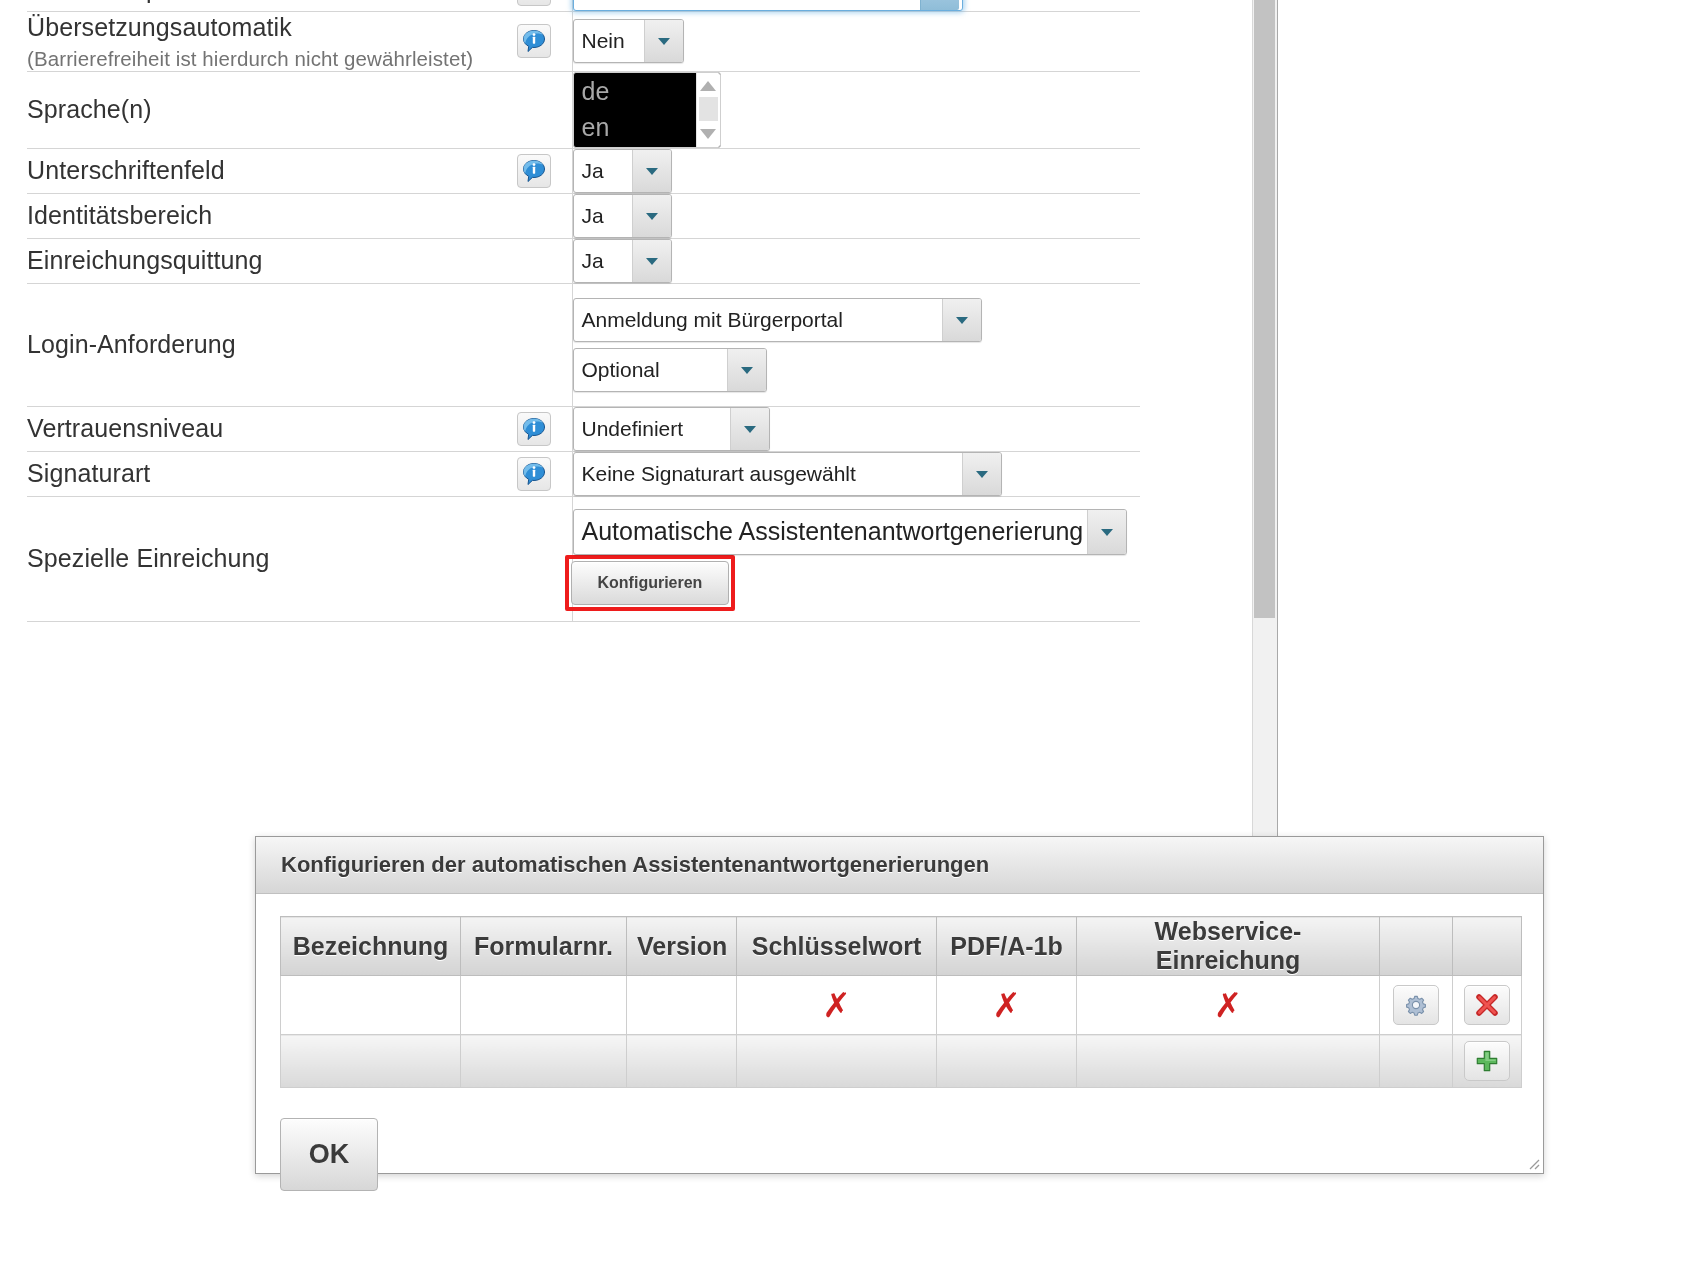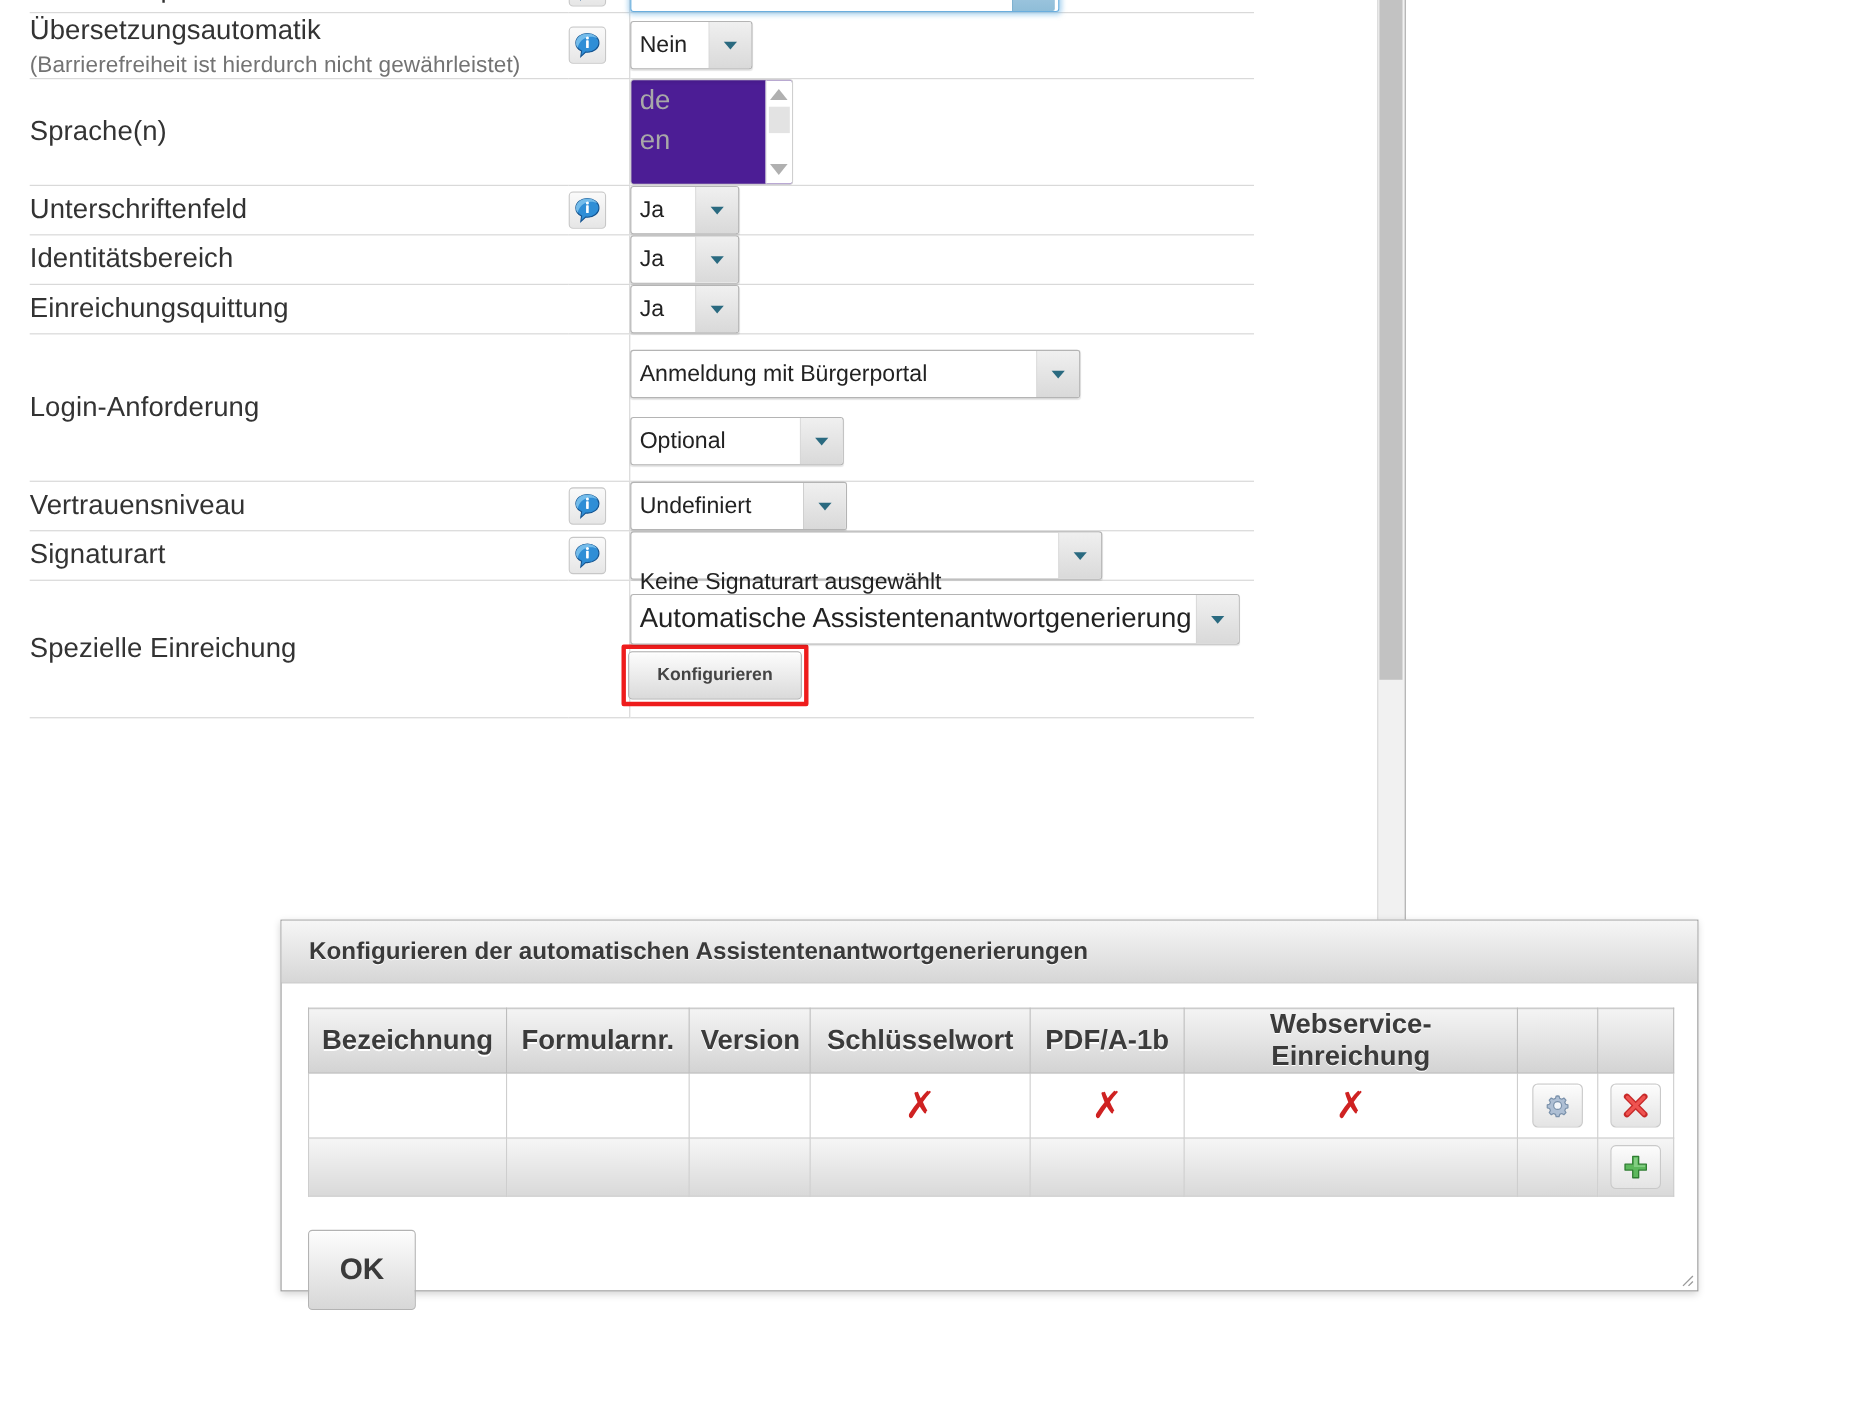--- a/index.html
+++ b/index.html
@@ -91,38 +91,38 @@
     margin-left:-6px;margin-top:-3px;
     border-left:6px solid transparent;
     border-right:6px solid transparent;
     border-top:7px solid #2a6a80;
   }
   .sel.w-nein .txt{width:62px;}
   .sel.w-ja .txt{width:50px;}
   .sel.w-login .txt{width:360px;}
   .sel.w-opt .txt{width:145px;}
   .sel.w-undef .txt{width:148px;}
-  .sel.w-sig .txt{width:380px;margin-top:24px;}
+  .sel.w-sig .txt{width:380px;}
   .sel.w-spez{height:46px;}
   .sel.w-spez .txt{width:505px;font-size:25px;}
   .sel.w-spez .arw{height:44px;}
 
   
   .sel.focused{
     border:1px solid #6aaede;
     box-shadow:0 0 5px 2px rgba(110,180,230,.55);
   }
   .sel.focused .arw{background:linear-gradient(#b9d7ea,#8fbdd8);border-left:1px solid #7fb2d0;}
   .sel.focused .arw:after{display:none;}
 
   
   .listbox{
-    width:148px;height:96px;
+    width:148px;height:76px;
     border:1px solid #cfcfcf;border-radius:3px;
-    background:#4c1d95;
+    background:#000000;
     box-shadow:inset 0 2px 3px rgba(0,0,0,.07);
     position:relative;overflow:hidden;
     box-sizing:border-box;
   }
   .listbox .opt{
     font-size:25px;color:#a8a8a8;
     padding:2px 0 2px 8px;line-height:32px;
   }
   .lb-scroll{
     position:absolute;right:0;top:0;width:23px;height:100%;
@@ -360,21 +360,21 @@
   </tr>
 
   <tr>
     <td class="lbl">Login-Anforderung</td>
     <td class="cell-icon"></td>
     <td class="cell-field" style="padding-top:14px;padding-bottom:14px;">
       <span class="sel w-login">
         <span class="txt">Anmeldung mit Bürgerportal</span><span class="arw"></span>
       </span>
       <br>
-      <span class="sel w-opt" style="margin-top:17px;">
+      <span class="sel w-opt" style="margin-top:6px;">
         <span class="txt">Optional</span><span class="arw"></span>
       </span>
     </td>
   </tr>
 
   <tr>
     <td class="lbl">Vertrauensniveau</td>
     <td class="cell-icon">
       <span class="info-btn">
         <svg width="24" height="24" viewBox="0 0 24 24">

